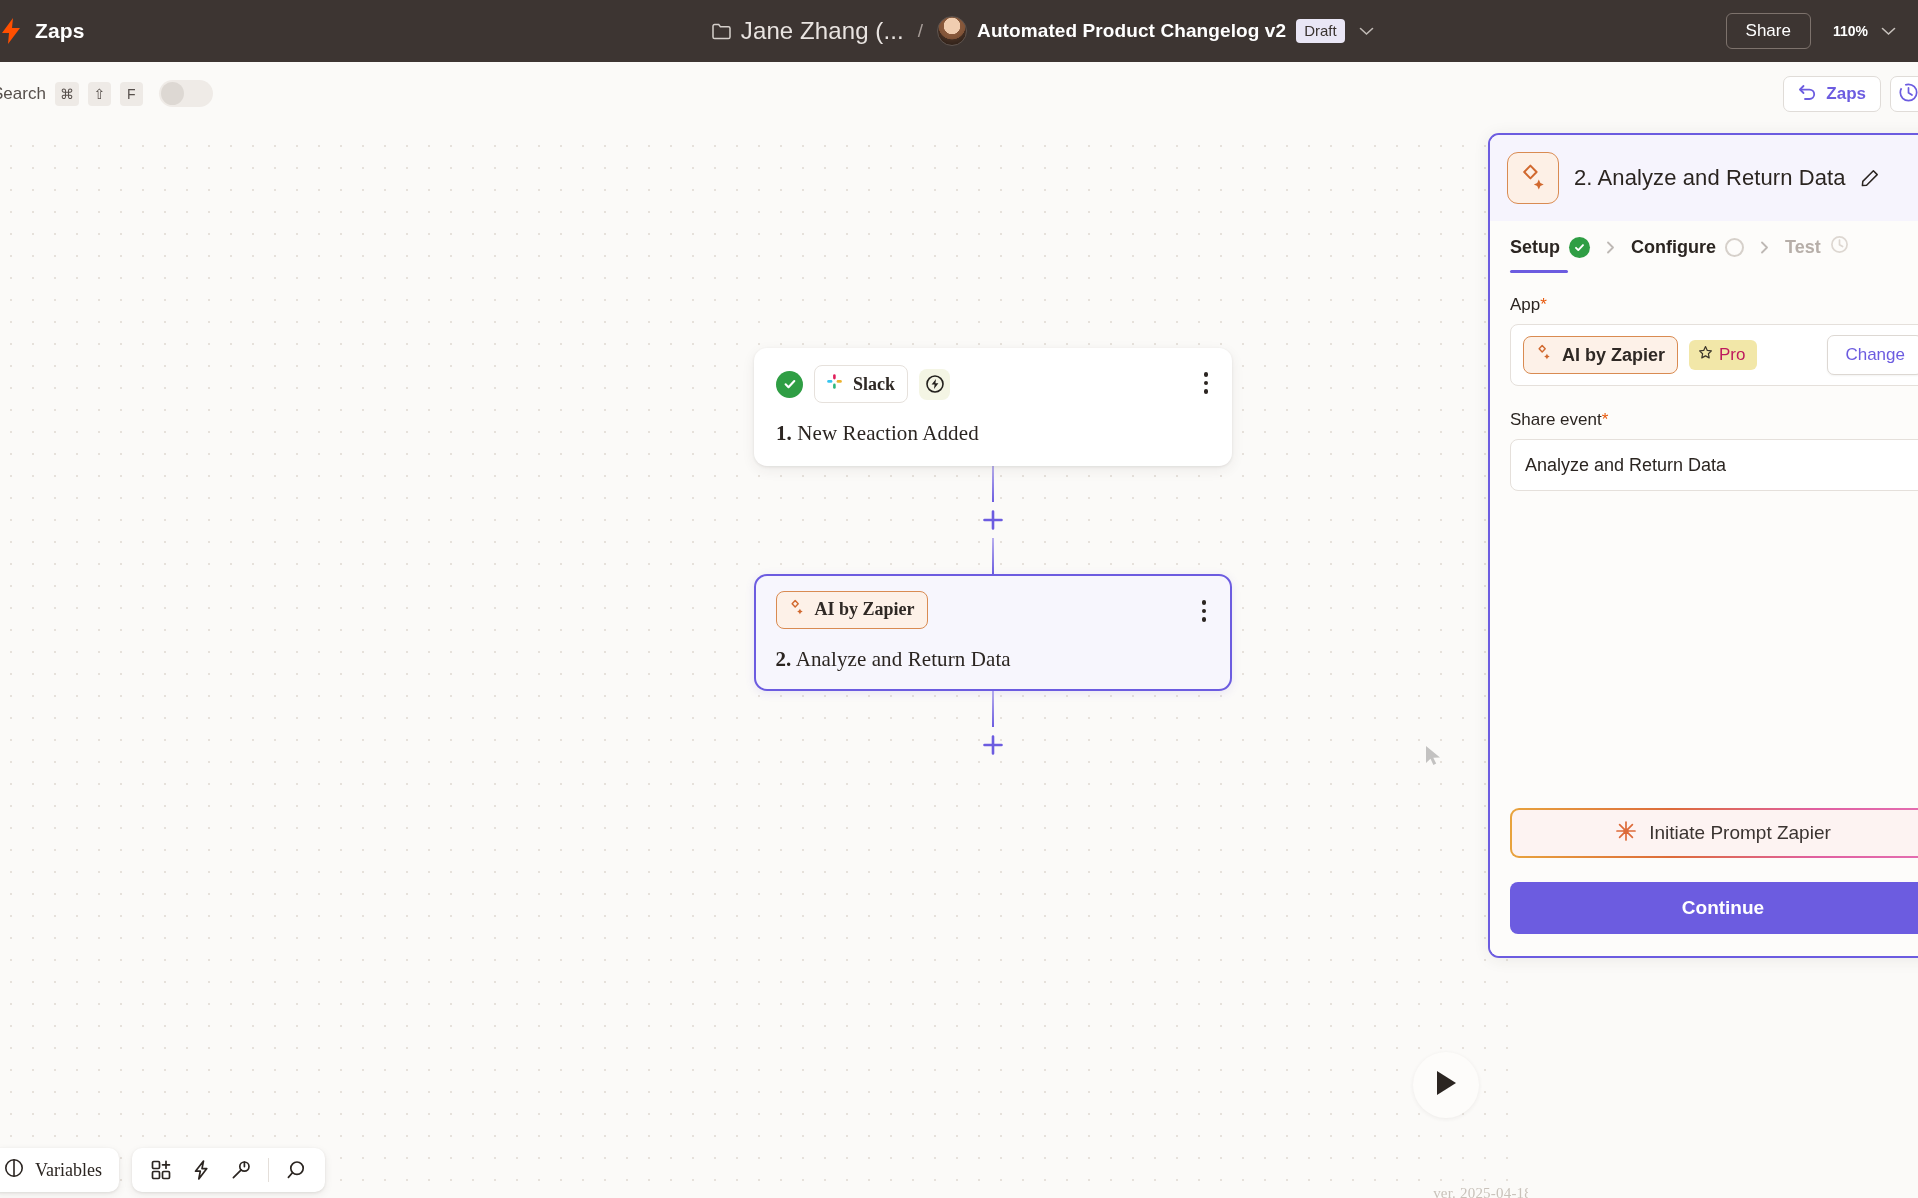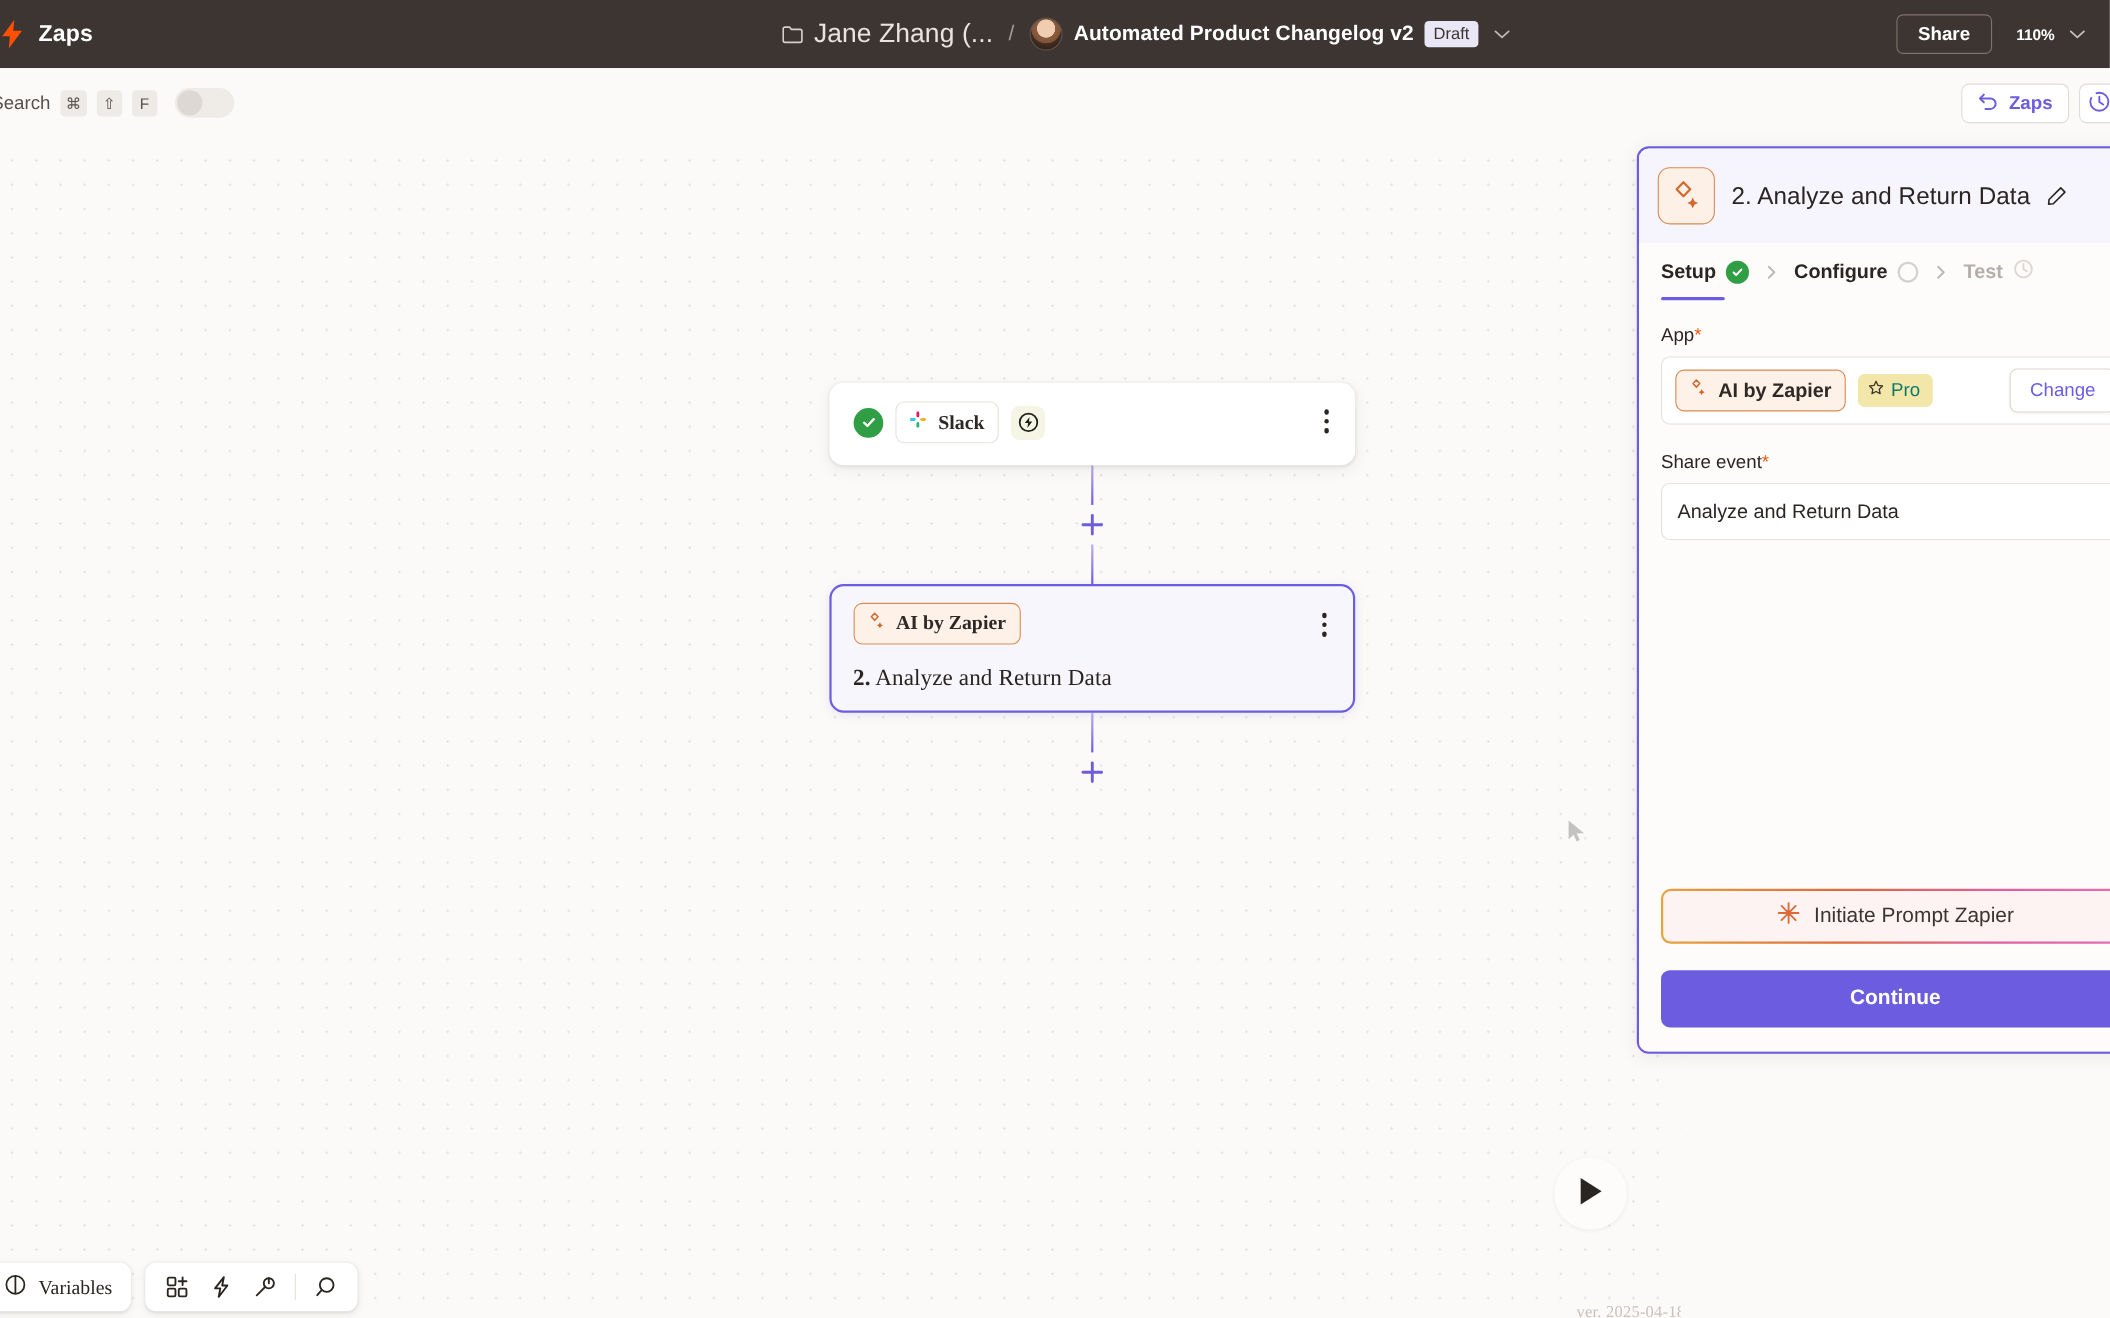--- a/index.html
+++ b/index.html
@@ -37,21 +37,21 @@
   .tb-title { font-size: 19px; font-weight: bold; color: #fff; letter-spacing: .1px; }
   .draft-badge {
     background: #e9e6f5; color: #3a3330;
     font-size: 15px; padding: 3px 8px 4px; border-radius: 4px; font-weight: normal;
   }
   .chev-down { width: 15px; height: 9px; display:block; opacity:.85; margin-left: 4px; }
 
   .tb-right { display: flex; align-items: center; gap: 22px; padding-right: 22px; }
   .share-btn {
     border: 1px solid #7d726c; border-radius: 6px;
-    padding: 7px 19px; font-size: 17px; font-weight: bold; color: #fff;
+    padding: 7px 19px; font-size: 17px; font-weight: normal; color: #fff;
     background: transparent; cursor: pointer; font-family: inherit;
   }
   .zoom-ctl { display: flex; align-items: center; gap: 9px; font-size: 14px; font-weight: bold; cursor: pointer; }
 
   
   .subbar {
     position: absolute; top: 62px; left: 0;
     width: 1918px; height: 63px;
     background: #fbfaf8;
     display: flex; align-items: center;
@@ -226,21 +226,21 @@
   .panel-body { flex: 1; padding: 22px 20px 0; overflow: hidden; }
   .field-label { font-size: 17px; color: #2b2521; margin-bottom: 9px; }
   .req { color: #e8590c; }
   .app-box {
     border: 1px solid #e5e0db; border-radius: 8px; background: #fff;
     min-height: 62px; display: flex; align-items: center; gap: 11px;
     padding: 10px 12px; margin-bottom: 24px;
   }
   .pro-badge {
     display: inline-flex; align-items: center; gap: 6px;
-    background: #f2e7a8; color: #0f766e; border-radius: 6px;
+    background: #f2e7a8; color: #be185d; border-radius: 6px;
     padding: 5px 11px 5px 9px; font-size: 17px; flex: none;
   }
   .change-btn {
     margin-left: auto; border: 1px solid #ddd8d3; border-radius: 7px; background: #fff;
     height: 40px; padding: 0 17px; font-size: 17px; color: #6c5ce0;
     font-family: inherit; cursor: pointer; white-space: nowrap; flex: none;
     box-shadow: 0 1px 2px rgba(55,45,40,.06);
   }
   .select-box {
     border: 1px solid #e5e0db; border-radius: 8px; background: #fff;
@@ -364,20 +364,24 @@
               <circle cx="10" cy="10" r="8" fill="none" stroke="#23201c" stroke-width="1.6"></circle>
               <path d="M11 5 L6.6 10.6 H9.6 L9 15 L13.4 9.2 H10.4 Z" fill="#23201c"></path>
             </svg>
         </span>
       </div>
       <div class="kebab">
           <i></i>
           <i></i>
           <i></i>
         </div>
+      <div class="node-title">
+        <b>1.</b>
+        <span>New Reaction Added</span>
+      </div>
     </div>
 
     <div class="connector">
       <div class="c-line" style="height:36px"></div>
       <svg class="plus-icon" viewBox="0 0 22 22">
           <path d="M11 2.5 V19.5 M2.5 11 H19.5" stroke="#6c5ce0" stroke-width="2.6" stroke-linecap="round"></path>
         </svg>
       <div class="c-line" style="height:36px"></div>
     </div>
 

